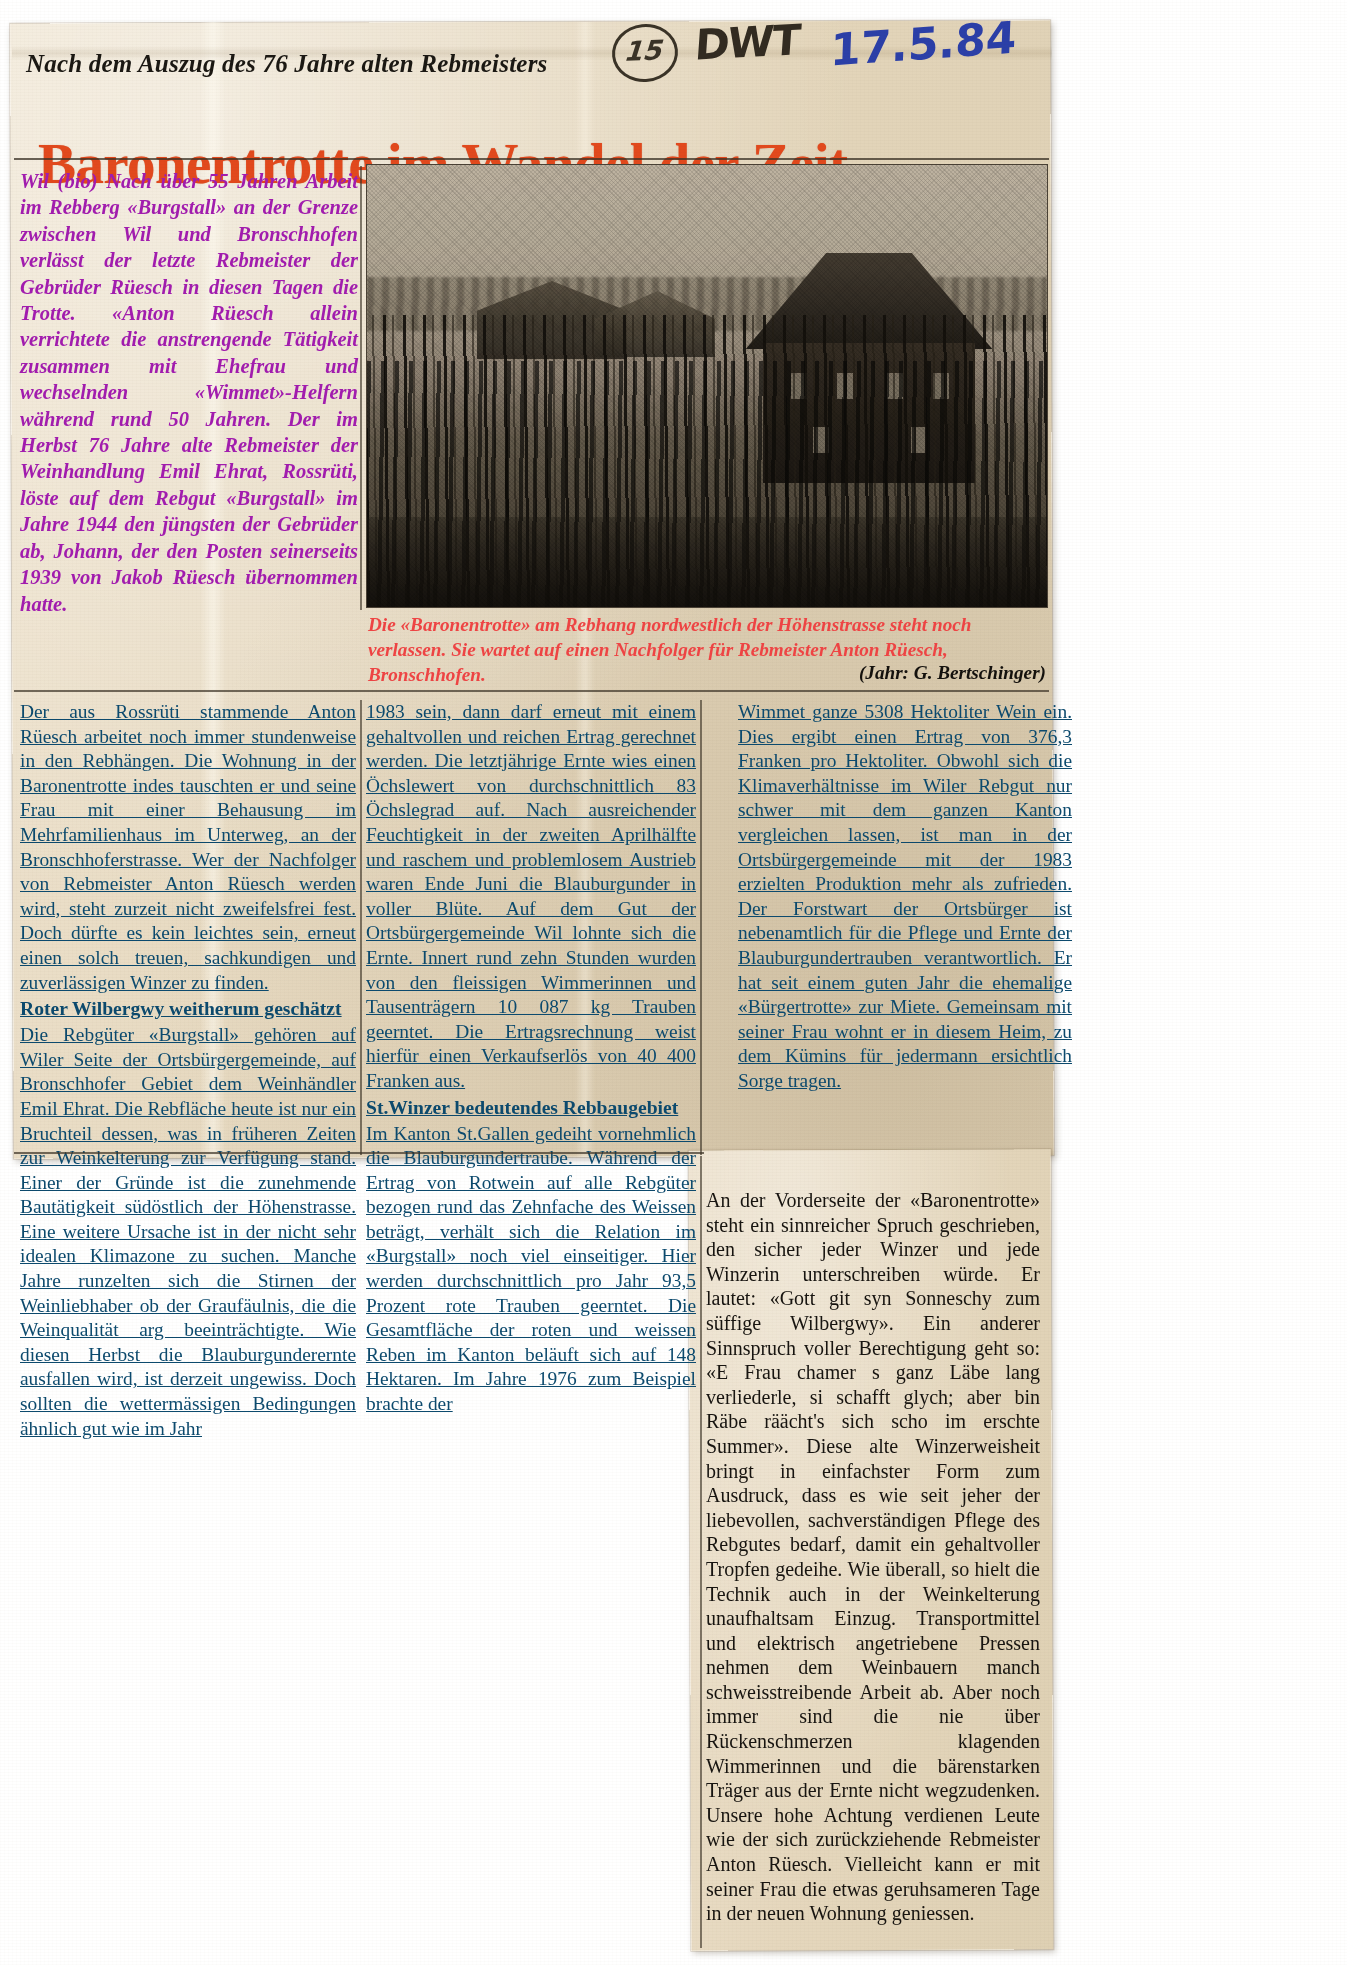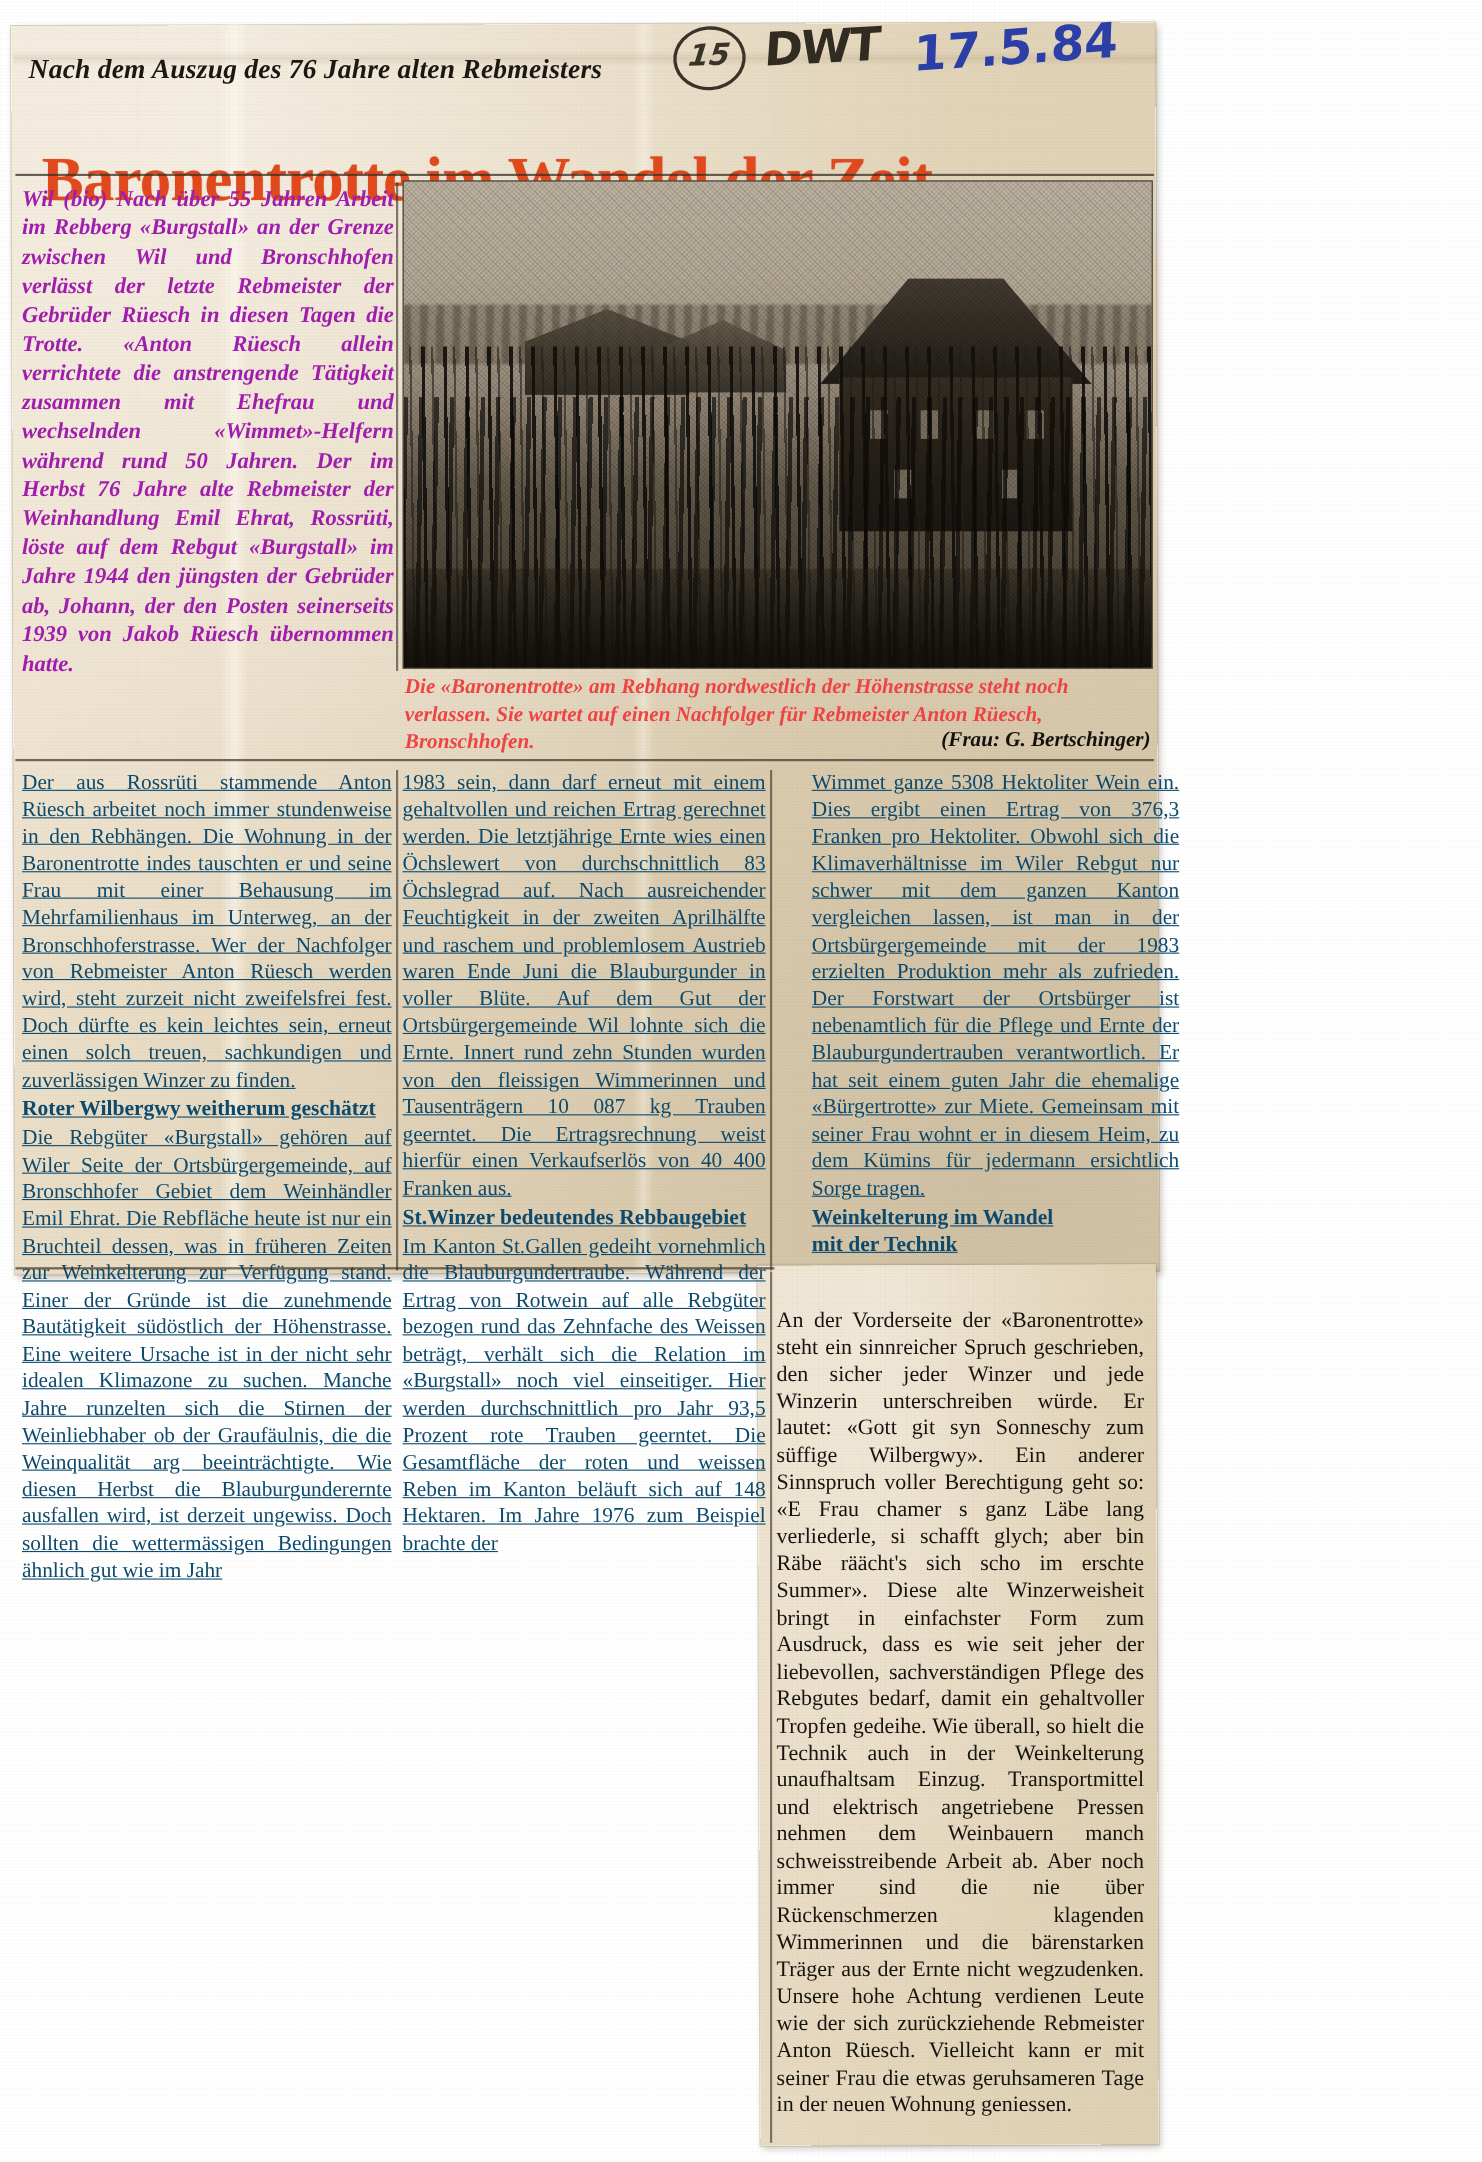--- a/index.html
+++ b/index.html
@@ -172,43 +172,41 @@
     <div class="ph" id="ph-vines"></div>
     <div class="ph" id="ph-vines2"></div>
     <div class="ph" id="ph-ground"></div>
     <div id="ph-tone"></div>
     <div id="ph-halftone"></div>
   </div>
 </div>
 <div class="vrule" id="vr1"></div>
 
 <div id="caption">Die «Baronentrotte» am Rebhang nordwestlich der Höhenstrasse steht noch verlassen. Sie wartet auf einen Nachfolger für Rebmeister Anton Rüesch, Bronschhofen.</div>
-<div id="credit">(Frau: G. Bertschinger)</div>
+<div id="credit">(Jahr: G. Bertschinger)</div>
 <div id="rule-mid"></div>
 
 <div class="vrule" id="vr-a"></div>
 <div class="vrule" id="vr-b"></div>
 <div class="vrule" id="vr-c"></div>
 
 <div class="col" id="col1">
   <p>Der aus Rossrüti stammende Anton Rüesch arbeitet noch immer stundenweise in den Rebhängen. Die Wohnung in der Baronentrotte indes tauschten er und seine Frau mit einer Behausung im Mehrfamilienhaus im Unterweg, an der Bronschhoferstrasse. Wer der Nachfolger von Rebmeister Anton Rüesch werden wird, steht zurzeit nicht zweifelsfrei fest. Doch dürfte es kein leichtes sein, erneut einen solch treuen, sachkundigen und zuverlässigen Winzer zu finden.</p>
   <p class="sub">Roter Wilbergwy weitherum geschätzt</p>
   <p>Die Rebgüter «Burgstall» gehören auf Wiler Seite der Ortsbürgergemeinde, auf Bronschhofer Gebiet dem Weinhändler Emil Ehrat. Die Rebfläche heute ist nur ein Bruchteil dessen, was in früheren Zeiten zur Weinkelterung zur Verfügung stand. Einer der Gründe ist die zunehmende Bautätigkeit südöstlich der Höhenstrasse. Eine weitere Ursache ist in der nicht sehr idealen Klimazone zu suchen. Manche Jahre runzelten sich die Stirnen der Weinliebhaber ob der Graufäulnis, die die Weinqualität arg beeinträchtigte. Wie diesen Herbst die Blauburgunderernte ausfallen wird, ist derzeit ungewiss. Doch sollten die wettermässigen Bedingungen ähnlich gut wie im Jahr</p>
 </div>
 
 <div class="col" id="col2">
   <p>1983 sein, dann darf erneut mit einem gehaltvollen und reichen Ertrag gerechnet werden. Die letztjährige Ernte wies einen Öchslewert von durchschnittlich 83 Öchslegrad auf. Nach ausreichender Feuchtigkeit in der zweiten Aprilhälfte und raschem und problemlosem Austrieb waren Ende Juni die Blauburgunder in voller Blüte. Auf dem Gut der Ortsbürgergemeinde Wil lohnte sich die Ernte. Innert rund zehn Stunden wurden von den fleissigen Wimmerinnen und Tausenträgern 10 087 kg Trauben geerntet. Die Ertragsrechnung weist hierfür einen Verkaufserlös von 40 400 Franken aus.</p>
   <p class="sub">St.Winzer bedeutendes Rebbaugebiet</p>
   <p>Im Kanton St.Gallen gedeiht vornehmlich die Blauburgundertraube. Während der Ertrag von Rotwein auf alle Rebgüter bezogen rund das Zehnfache des Weissen beträgt, verhält sich die Relation im «Burgstall» noch viel einseitiger. Hier werden durchschnittlich pro Jahr 93,5 Prozent rote Trauben geerntet. Die Gesamtfläche der roten und weissen Reben im Kanton beläuft sich auf 148 Hektaren. Im Jahre 1976 zum Beispiel brachte der</p>
 </div>
 
 <div class="col" id="col3">
   <p>Wimmet ganze 5308 Hektoliter Wein ein. Dies ergibt einen Ertrag von 376,3 Franken pro Hektoliter. Obwohl sich die Klimaverhältnisse im Wiler Rebgut nur schwer mit dem ganzen Kanton vergleichen lassen, ist man in der Ortsbürgergemeinde mit der 1983 erzielten Produktion mehr als zufrieden. Der Forstwart der Ortsbürger ist nebenamtlich für die Pflege und Ernte der Blauburgundertrauben verantwortlich. Er hat seit einem guten Jahr die ehemalige «Bürgertrotte» zur Miete. Gemeinsam mit seiner Frau wohnt er in diesem Heim, zu dem Kümins für jedermann ersichtlich Sorge tragen.</p>
-  <p class="sub" style="white-space:pre-line;">Weinkelterung im Wandel
-mit der Technik</p>
 </div>
 
 <div id="rule-bottom"></div>
 
 <div id="col3b">
   <p>An der Vorderseite der «Baronentrotte» steht ein sinnreicher Spruch geschrieben, den sicher jeder Winzer und jede Winzerin unterschreiben würde. Er lautet: «Gott git syn Sonneschy zum süffige Wilbergwy». Ein anderer Sinnspruch voller Berechtigung geht so: «E Frau chamer s ganz Läbe lang verliederle, si schafft glych; aber bin Räbe räächt's sich scho im erschte Summer». Diese alte Winzerweisheit bringt in einfachster Form zum Ausdruck, dass es wie seit jeher der liebevollen, sachverständigen Pflege des Rebgutes bedarf, damit ein gehaltvoller Tropfen gedeihe. Wie überall, so hielt die Technik auch in der Weinkelterung unaufhaltsam Einzug. Transportmittel und elektrisch angetriebene Pressen nehmen dem Weinbauern manch schweisstreibende Arbeit ab. Aber noch immer sind die nie über Rückenschmerzen klagenden Wimmerinnen und die bärenstarken Träger aus der Ernte nicht wegzudenken. Unsere hohe Achtung verdienen Leute wie der sich zurückziehende Rebmeister Anton Rüesch. Vielleicht kann er mit seiner Frau die etwas geruhsameren Tage in der neuen Wohnung geniessen.</p>
 </div>
 
 <div id="grain"></div>
 

